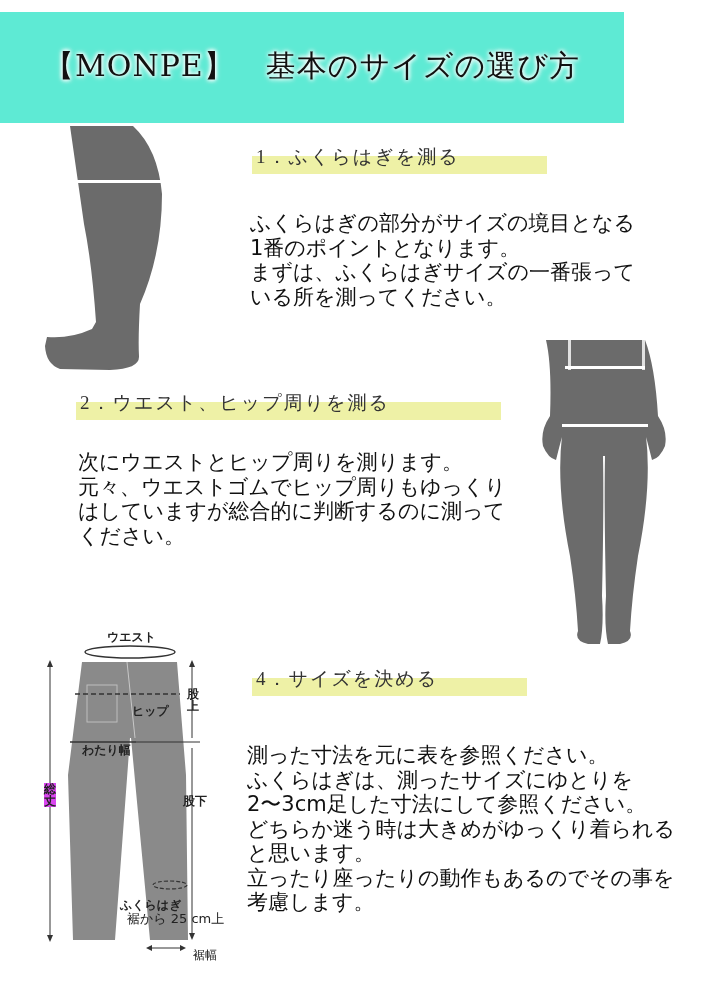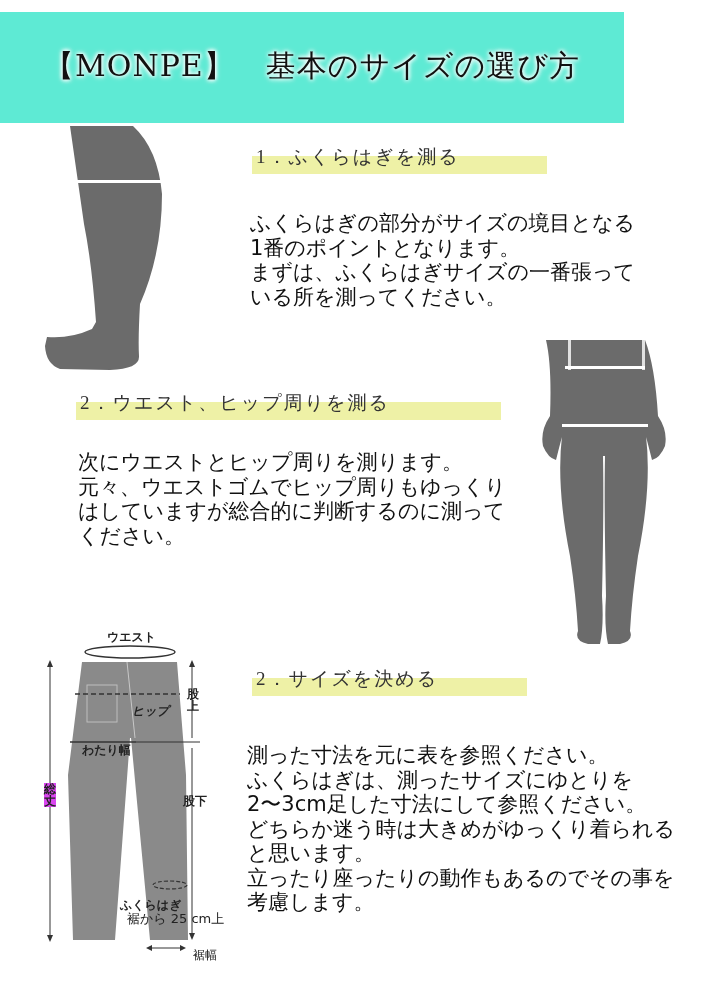--- a/index.html
+++ b/index.html
@@ -77,32 +77,32 @@
   <line x1="162" y1="128" x2="162" y2="315" stroke="#333" stroke-width="1"></line>
   <polygon points="162,320 159,313 165,313" fill="#333"></polygon>
 
   <ellipse cx="140" cy="265" rx="17" ry="4" fill="none" stroke="#333" stroke-width="1.2" stroke-dasharray="4,2"></ellipse>
 
   <line x1="120" y1="328" x2="152" y2="328" stroke="#333" stroke-width="1"></line>
   <polygon points="116,328 122,325 122,331" fill="#333"></polygon>
   <polygon points="156,328 150,325 150,331" fill="#333"></polygon>
 </svg>
 <div class="lbl" style="left:107px;top:629px;">ウエスト</div>
-<div class="lbl" style="left:132px;top:703px;font-style:italic;">ヒップ</div>
+<div class="lbl" style="left:132px;top:703px;">ヒップ</div>
 <div class="lbl" style="left:187px;top:688px;width:12px;line-height:12px;">股上</div>
 <div class="lbl" style="left:82px;top:742px;">わたり幅</div>
 <div class="lbl" style="left:44px;top:783px;width:12px;line-height:12px;background:#d946ef;">総丈</div>
 <div class="lbl" style="left:183px;top:793px;font-weight:bold;">股下</div>
 <div class="lbl" style="left:120px;top:897px;">ふくらはぎ</div>
 <div class="lbl" style="left:127px;top:910px;font-size:13px;font-weight:normal;">裾から 25 cm上</div>
 <div class="lbl" style="left:193px;top:947px;font-weight:normal;">裾幅</div>
 
 <div class="heading" style="left:256px;top:666px;">
   <div class="hl" style="width:275px;"></div>
-  <span class="t">2．サイズを決める</span>
+  <span class="t">4．サイズを決める</span>
 </div>
 <div class="body-text" style="left:247px;top:731px;margin-top:12px;">測った寸法を元に表を参照ください。
 ふくらはぎは、測ったサイズにゆとりを
 2〜3cm足した寸法にして参照ください。
 どちらか迷う時は大きめがゆっくり着られる
 と思います。
 立ったり座ったりの動作もあるのでその事を
 考慮します。</div>
 
 </body></html>

